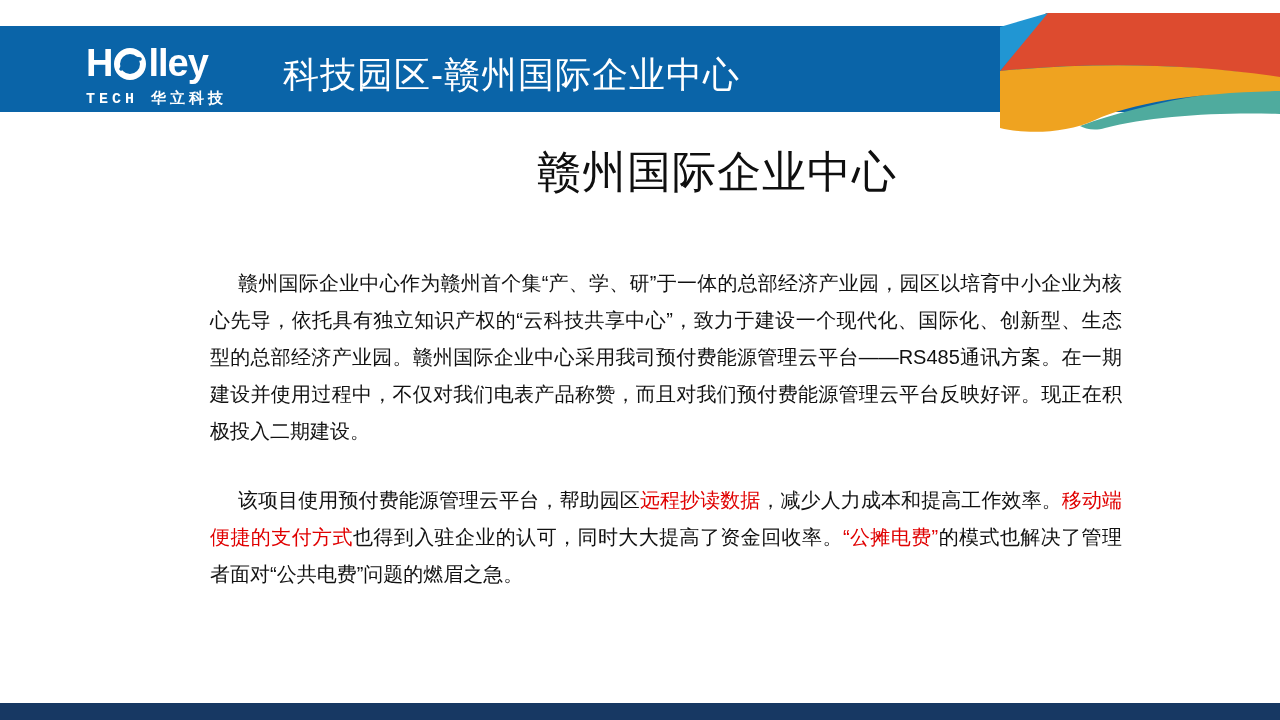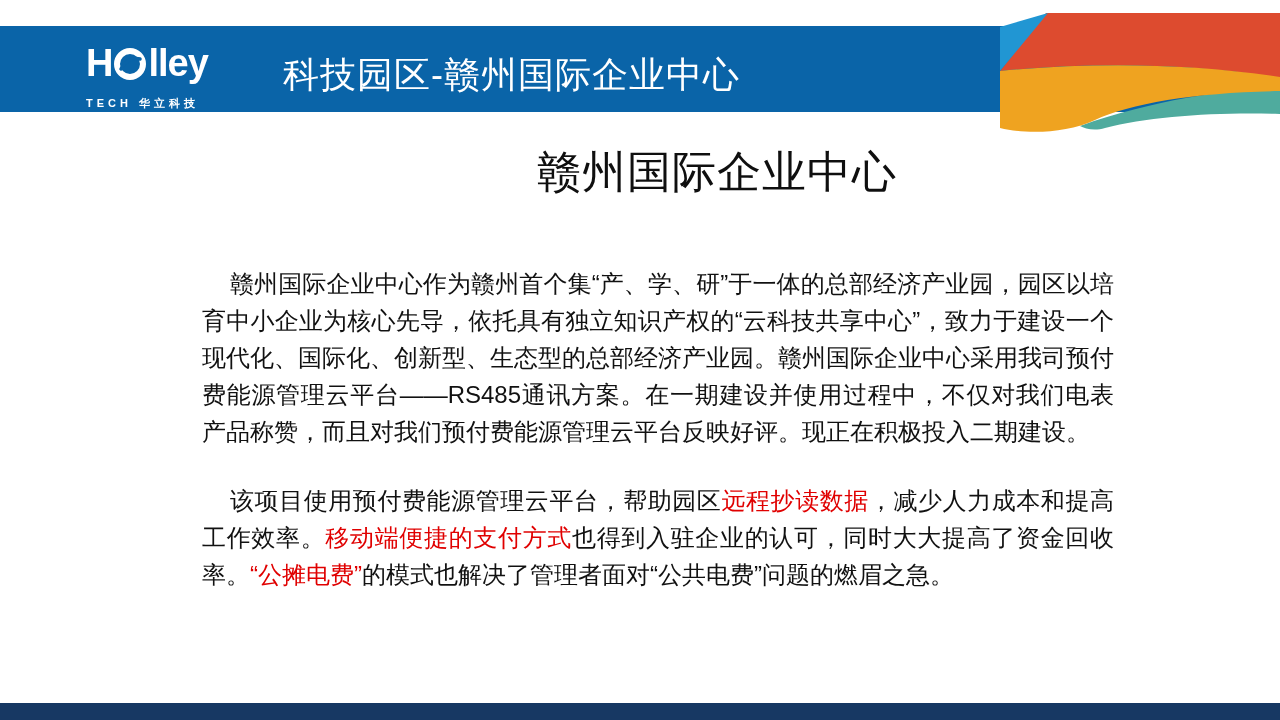--- a/index.html
+++ b/index.html
@@ -27,25 +27,26 @@
   }
   .logo-word {
     display: flex;
     align-items: center;
     font-weight: 800;
     font-size: 38px;
     letter-spacing: -1px;
   }
   .logo-word .o-swirl { margin: 0 1px; }
   .logo-sub {
-    margin-top: 16px;
-    font-size: 11px;
+    margin-top: 10px;
+    font-size: 15px;
     font-weight: 700;
     letter-spacing: 4px;
     white-space: nowrap;
+    font-family: Liberation Mono, monospace;
   }
   .header-title {
     position: absolute;
     left: 283px; top: 51px;
     color: #ffffff;
     font-size: 36px;
     font-weight: 500;
     letter-spacing: 1px;
     white-space: nowrap;
   }
@@ -64,24 +65,24 @@
     left: 77px; top: 143px;
     width: 1280px;
     text-align: center;
     color: #0f0f0f;
     font-size: 44px;
     font-weight: 300;
     letter-spacing: 1px;
   }
   .body-text {
     position: absolute;
-    left: 202px; top: 265px;
+    left: 210px; top: 265px;
     width: 912px;
     color: #111111;
-    font-size: 24px;
+    font-size: 20px;
     line-height: 37px;
     text-align: justify;
   }
   .body-text p { margin: 0; text-indent: 28px; }
   .body-text p + p { margin-top: 32px; }
   .seg-red { color: #e00000; }
   .seg-black { color: #111111; }
 
   
   .footer-bar {

